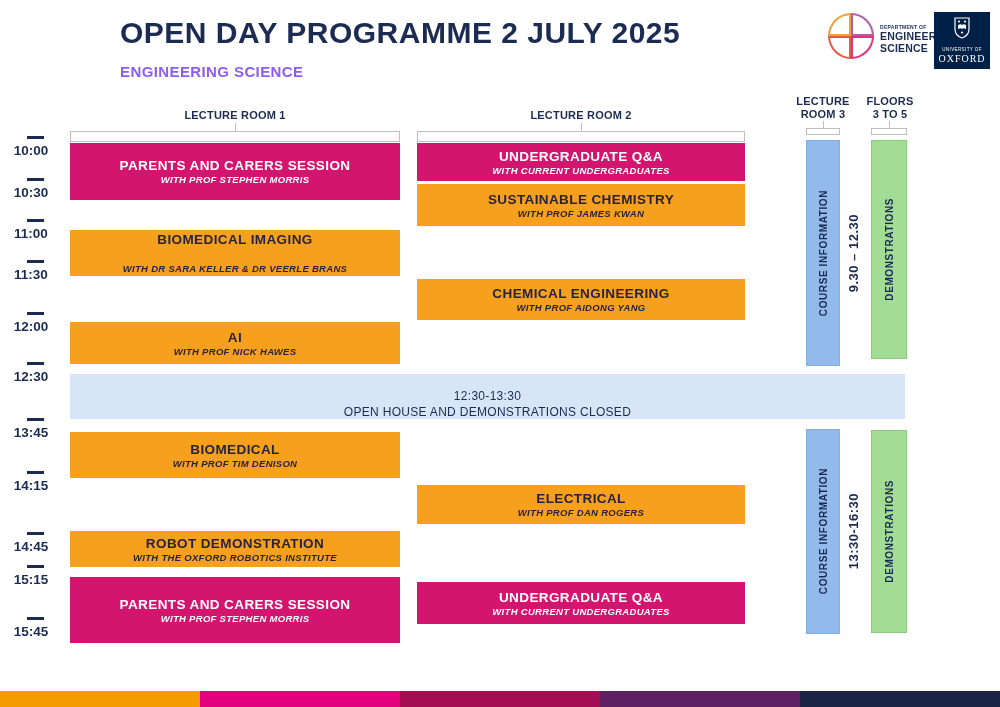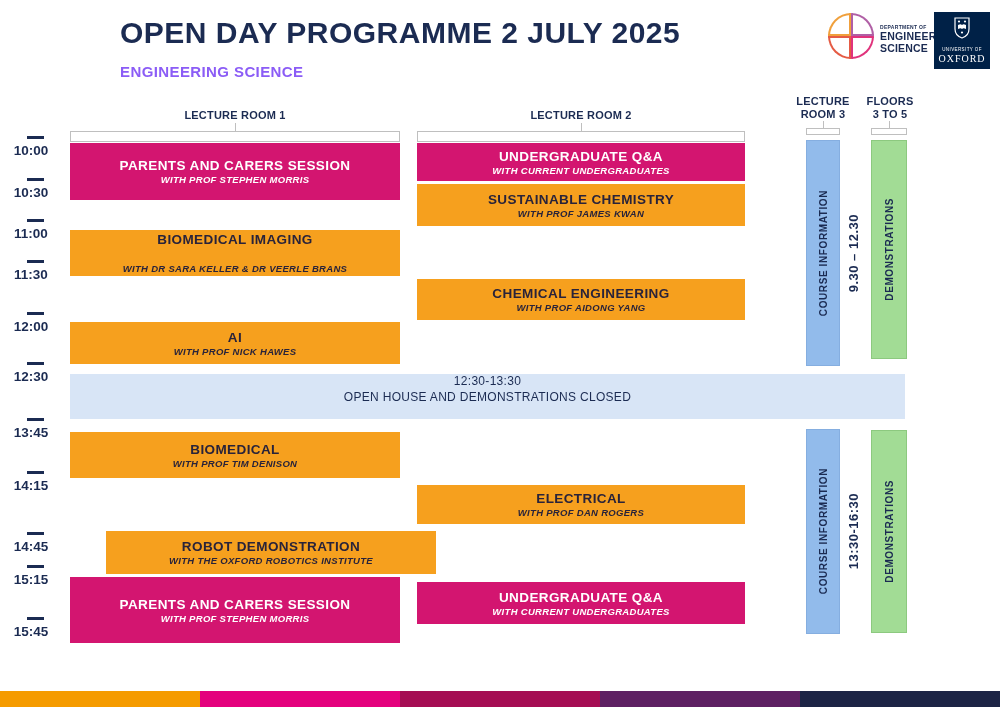--- a/index.html
+++ b/index.html
@@ -47,21 +47,21 @@
          align-items:center;text-align:center;box-sizing:border-box;padding:2px 8px;}
   .block .t{font-weight:800;font-size:13.5px;letter-spacing:.4px;line-height:15px;}
   .block .s{font-weight:bold;font-style:italic;font-size:9.5px;letter-spacing:.3px;margin-top:1px;}
   .pink{background:#D31570;color:#fff;}
   .orange{background:#F6A01E;color:#29233A;}
   .col-room1{left:70px;width:330px;}
   .col-room2{left:417px;width:328px;}
 
   
   .band{position:absolute;left:70px;top:374px;width:835px;height:45px;background:#D8E5F6;
-        display:flex;flex-direction:column;justify-content:flex-start;align-items:center;
+        display:flex;flex-direction:column;justify-content:flex-end;align-items:center;
         text-align:center;color:#1B2B52;}
   .band .l1{font-size:12px;letter-spacing:.3px;}
   .band .l2{font-size:12px;letter-spacing:.3px;margin-top:2px;}
 
   
   .vcol{position:absolute;display:flex;align-items:center;justify-content:center;
         box-sizing:border-box;}
   .vcol.blue{background:#92BBEB;border:1px solid #85AEE0;}
   .vcol.green{background:#A2DC95;border:1px solid #8CC97F;}
   .vcol span{writing-mode:vertical-rl;transform:rotate(180deg);font-weight:800;
@@ -163,21 +163,21 @@
     <div class="s">WITH DR SARA KELLER &amp; DR VEERLE BRANS</div>
   </div>
   <div class="block orange col-room1" style="top:322px;height:42px;">
     <div class="t">AI</div>
     <div class="s">WITH PROF NICK HAWES</div>
   </div>
   <div class="block orange col-room1" style="top:432px;height:46px;">
     <div class="t">BIOMEDICAL</div>
     <div class="s">WITH PROF TIM DENISON</div>
   </div>
-  <div class="block orange col-room1" style="top:531px;height:43px;margin-left:36px;">
+  <div class="block orange col-room1" style="top:531px;height:36px;">
     <div class="t">ROBOT DEMONSTRATION</div>
     <div class="s">WITH THE OXFORD ROBOTICS INSTITUTE</div>
   </div>
   <div class="block pink col-room1" style="top:577px;height:66px;">
     <div class="t">PARENTS AND CARERS SESSION</div>
     <div class="s">WITH PROF STEPHEN MORRIS</div>
   </div>
 
   <div class="block pink col-room2" style="top:143px;height:38px;">
     <div class="t">UNDERGRADUATE Q&amp;A</div>

